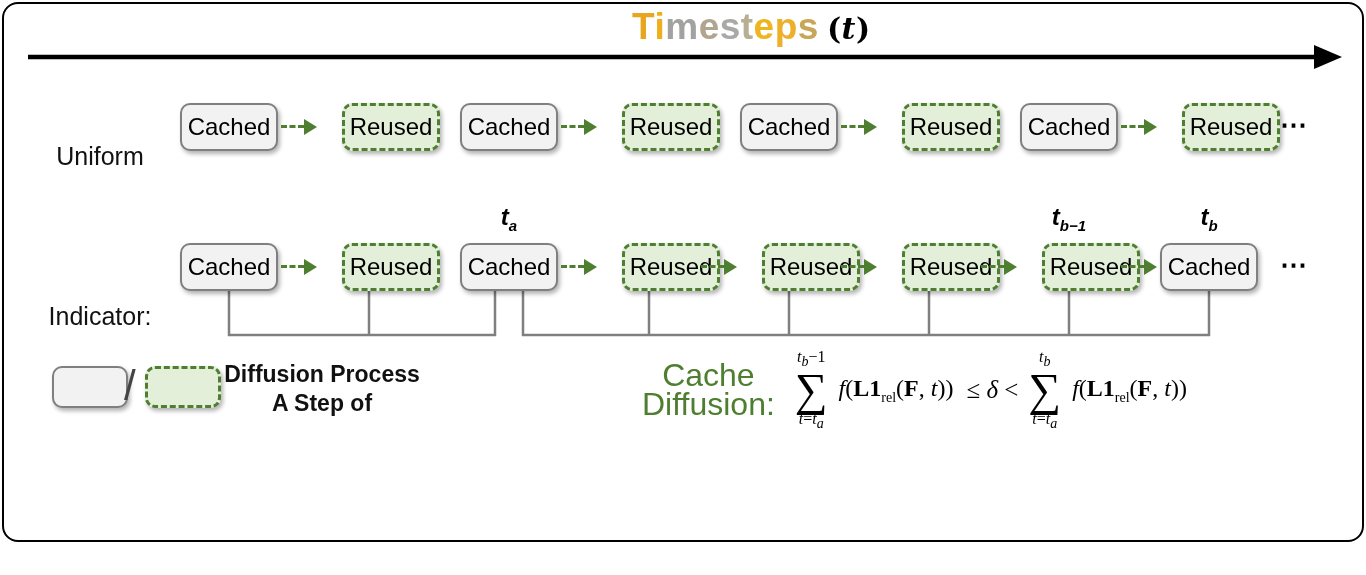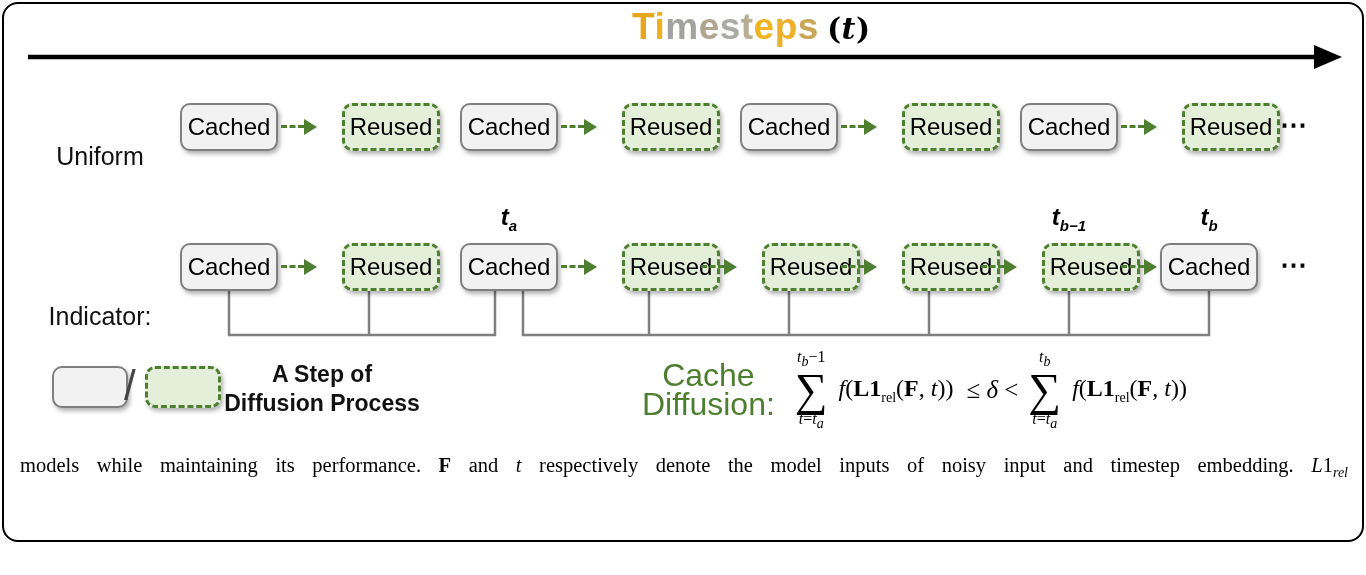--- a/index.html
+++ b/index.html
@@ -144,22 +144,22 @@
       <div class="tag" style="left: 280px;"><i>t</i><sub><i>a</i></sub></div>
       <div class="tag" style="left: 840px;"><i>t</i><sub><i>b</i>−1</sub></div>
       <div class="tag" style="left: 980px;"><i>t</i><sub><i>b</i></sub></div>
       <div class="dots">⋯</div>
     </div>
 
   <div class="legend-sample legend-gray"></div>
   <div class="legend-slash">/</div>
   <div class="legend-sample legend-green"></div>
   <div class="legend-text">
+    <span>Diffusion Process</span>
     <span>A Step of</span>
-    <span>Diffusion Process</span>
   </div>
 
   <div class="indicator">
     <div class="ind-label">
       <span>Cache</span>
       <span>Diffusion:</span>
     </div>
     <div class="bigsum">
       <span class="lim"><i>t</i><sub><i>b</i></sub>−1</span>
       <span class="sigma">∑</span>
@@ -169,17 +169,16 @@
     <div class="relation">≤ <i>δ</i> &lt;</div>
     <div class="bigsum">
       <span class="lim"><i>t</i><sub><i>b</i></sub></span>
       <span class="sigma">∑</span>
       <span class="lim"><i>t</i>=<i>t</i><sub><i>a</i></sub></span>
     </div>
     <div class="expr"><i>f</i>(<b>L1</b><sub>rel</sub>(<b>F</b>, <i>t</i>))</div>
   </div>
 
   <div class="caption">
-    <div class="cap-line">models while maintaining its performance. <b>F</b> and <i>t</i> respectively denote the model inputs of noisy input and timestep embedding. <i>L</i>1<sub><i>rel</i></sub></div>
   </div>
 
   <div class="frame"></div>
 </div>
 
 </body></html>

